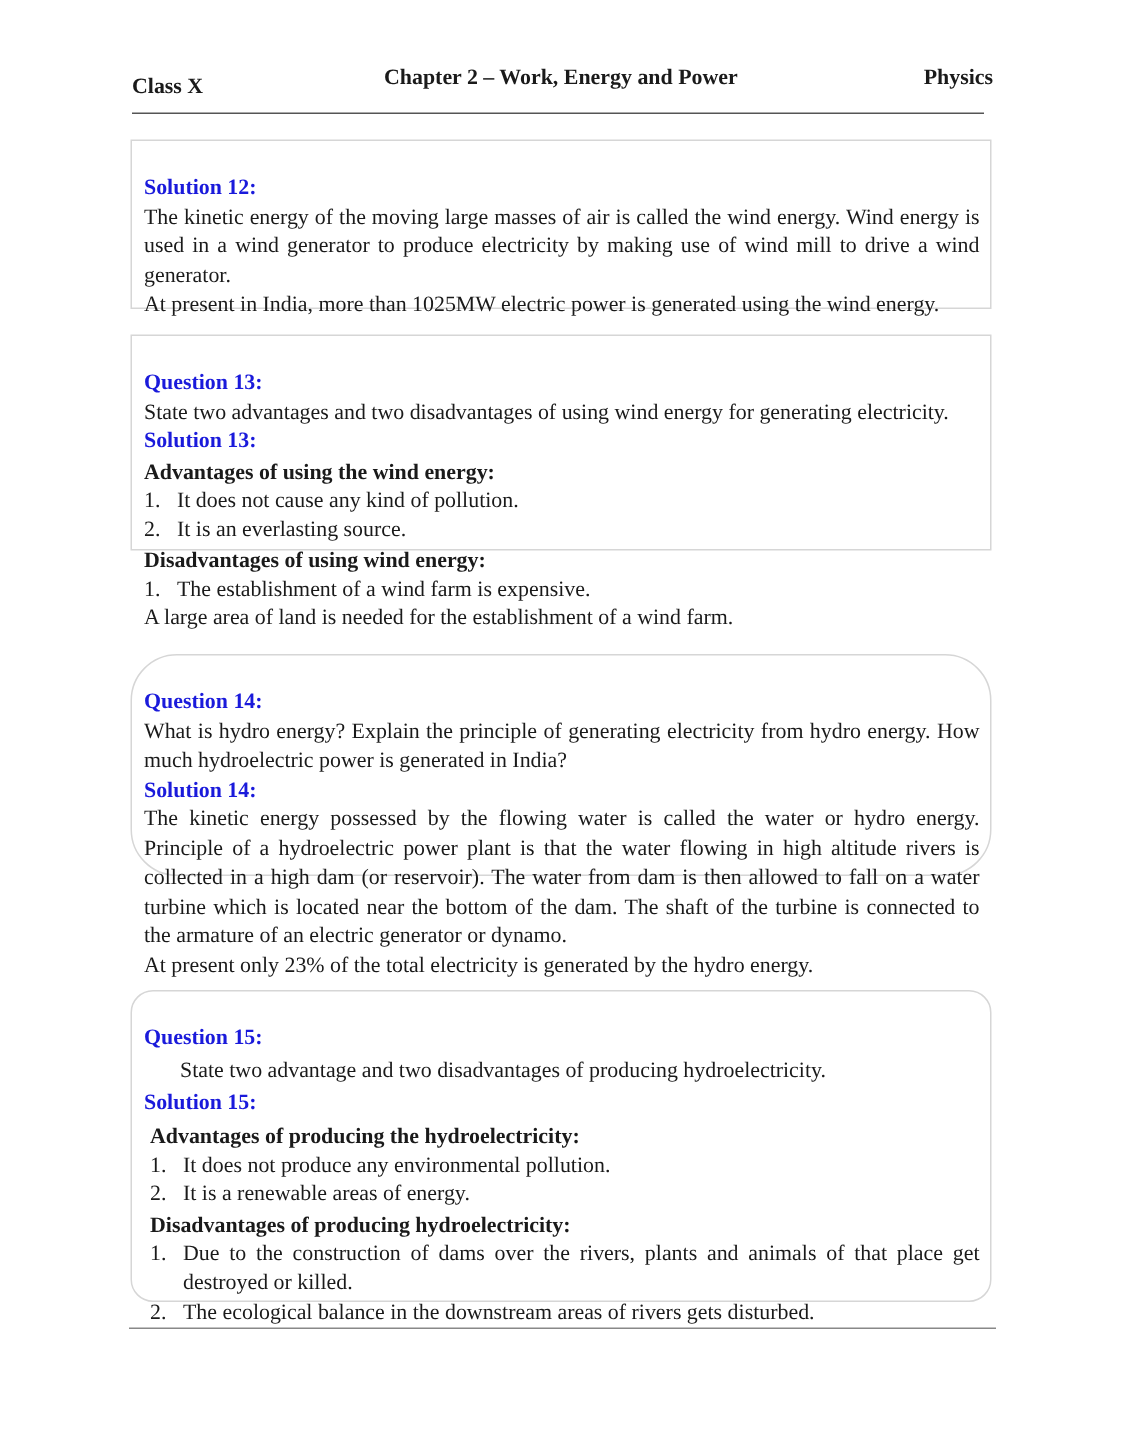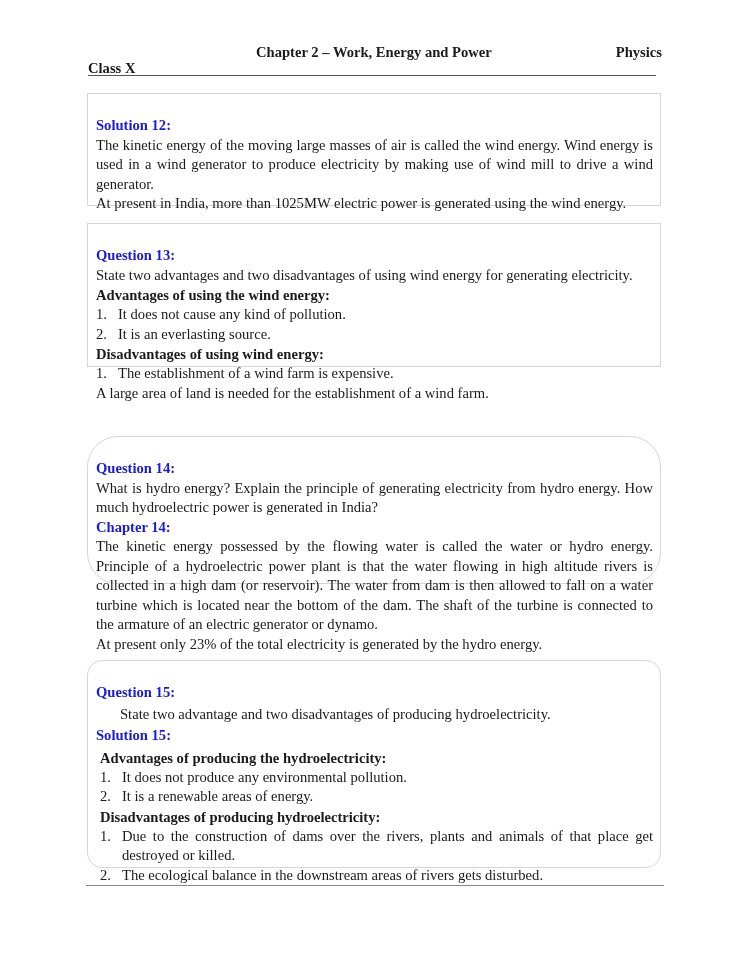--- a/index.html
+++ b/index.html
@@ -5,21 +5,21 @@
     html, body { margin: 0; padding: 0; background: #ffffff; }
     body {
       width: 750px; height: 970px; position: relative; overflow: hidden;
       font-family: "Liberation Serif", "DejaVu Serif", serif;
       color: #1a1a1a; font-size: 14.6px;
     }
     .header {
       position: absolute; left: 88px; top: 44px; width: 574px; height: 20px;
       font-weight: bold; font-size: 14.6px;
     }
-    .header .left { position: absolute; left: 0; top: 16px; }
+    .header .left { position: absolute; left: 0; top: 6px; }
     .header .center { position: absolute; left: 168px; top: 0; }
     .header .right { position: absolute; right: 0; top: 0; }
     .header-rule {
       position: absolute; left: 88px; top: 75px; width: 568px; height: 0;
       border-top: 1px solid #555;
     }
     .box {
       position: absolute; left: 87px; width: 574px;
       border: 1px solid #d6d6d6; box-sizing: border-box;
       padding: 22px 7px 0 8px;
@@ -54,36 +54,37 @@
 
 <div class="box b1">
   <div class="h-blue">Solution 12:</div>
   <p>The kinetic energy of the moving large masses of air is called the wind energy. Wind energy is used in a wind generator to produce electricity by making use of wind mill to drive a wind generator.</p>
   <p>At present in India, more than 1025MW electric power is generated using the wind energy.</p>
 </div>
 
 <div class="box b2">
   <div class="h-blue">Question 13:</div>
   <p>State two advantages and two disadvantages of using wind energy for generating electricity.</p>
+  <div class="h-blue">Solution 13:</div>
   <div class="h-bold">Advantages of using the wind energy:</div>
   <ol class="list">
     <li><span class="num">1.</span><span>It does not cause any kind of pollution.</span></li>
     <li><span class="num">2.</span><span>It is an everlasting source.</span></li>
   </ol>
   <div class="h-bold">Disadvantages of using wind energy:</div>
   <ol class="list">
     <li><span class="num">1.</span><span>The establishment of a wind farm is expensive.</span></li>
   </ol>
   <p>A large area of land is needed for the establishment of a wind farm.</p>
 </div>
 
 <div class="box b3">
   <div class="h-blue">Question 14:</div>
   <p>What is hydro energy? Explain the principle of generating electricity from hydro energy. How much hydroelectric power is generated in India?</p>
-  <div class="h-blue">Chapter 14:</div>
+  <div class="h-blue">Solution 14:</div>
   <p>The kinetic energy possessed by the flowing water is called the water or hydro energy. Principle of a hydroelectric power plant is that the water flowing in high altitude rivers is collected in a high dam (or reservoir). The water from dam is then allowed to fall on a water turbine which is located near the bottom of the dam. The shaft of the turbine is connected to the armature of an electric generator or dynamo.</p>
   <p>At present only 23% of the total electricity is generated by the hydro energy.</p>
 </div>
 
 <div class="box b4">
   <div class="h-blue">Question 15:</div>
   <p style="margin-bottom:2px;margin-left:24px;">State two advantage and two disadvantages of producing hydroelectricity.</p>
   <div class="h-blue">Solution 15:</div>
   <div class="inset">
     <div class="h-bold">Advantages of producing the hydroelectricity:</div>

